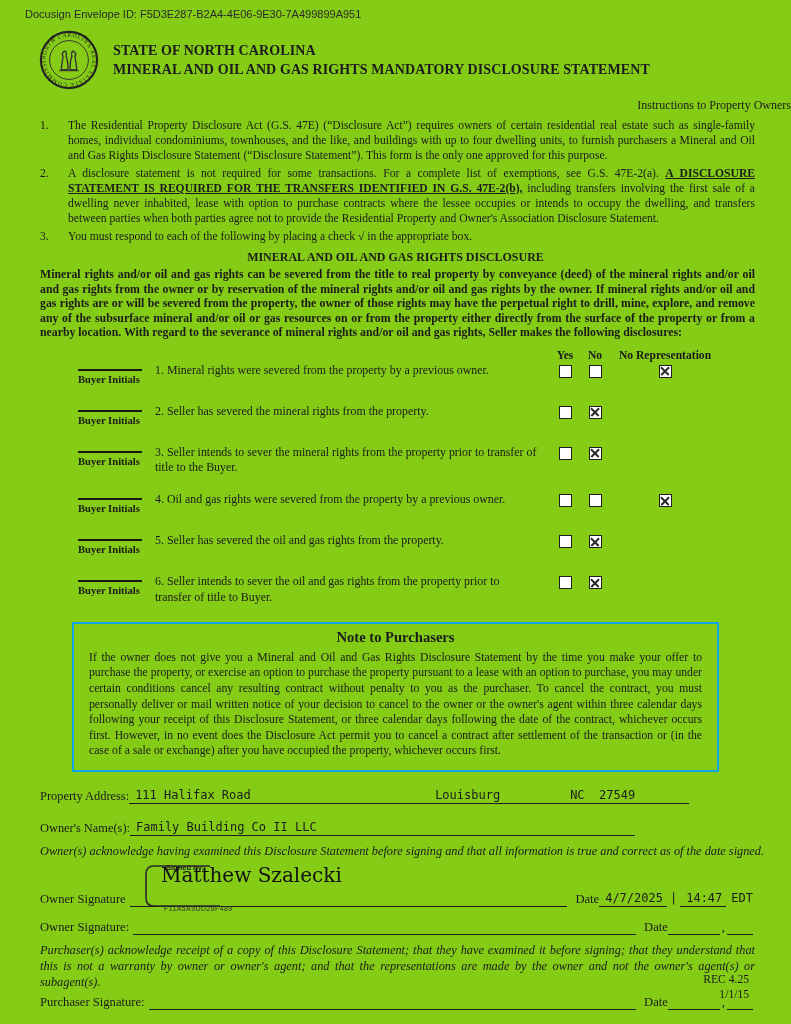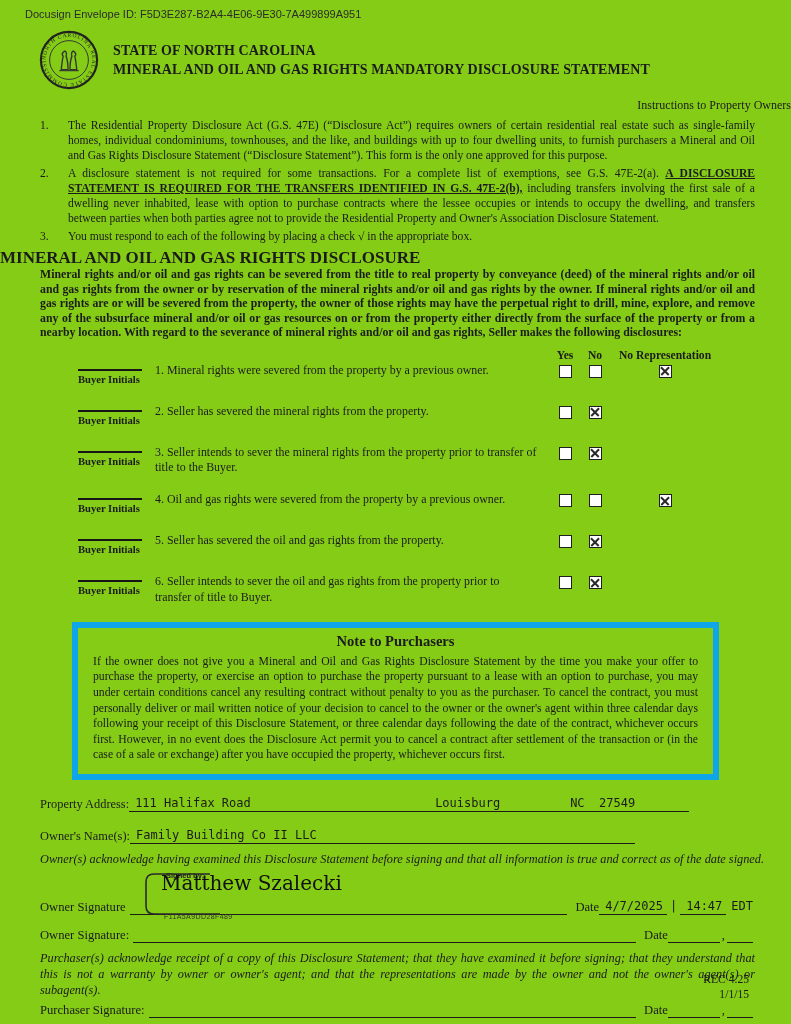--- a/index.html
+++ b/index.html
@@ -21,21 +21,21 @@
   .title-state { font-size:14px; line-height:19px; }
   .title-main  { font-size:14px; line-height:19px; }
   .instr-head { text-align:right; font-weight:normal; font-size:12px; margin-top:7px; }
   
   .items { margin:5px 36px 0 40px; }
   .item { display:flex; margin-bottom:3px; }
   .item-num { width:18px; flex:0 0 18px; }
   .item-body { flex:1; padding-left:10px; text-align:justify; }
   .emph { font-weight:bold; text-decoration:underline; }
   
-  .disc-head { font-weight:bold; font-size:17px; margin-top:6px; }
+  .disc-head { text-align:center; font-weight:bold; font-size:12px; margin-top:6px; }
   .disc-intro { margin:2px 36px 0 40px; font-weight:bold; text-align:justify;
                 font-size:11.8px; line-height:14.6px; }
   .d-head, .d-row { display:grid; grid-template-columns:77px 395px 30px 30px 110px;
                     margin-left:78px; }
   .d-head { margin-top:8px; font-weight:bold; font-size:11.6px; }
   .d-head .h-yes, .d-head .h-no { text-align:center; }
   .d-head .h-norep { text-align:center; }
   .d-row { margin-bottom:17px; align-items:start; }
   .initials-cell { padding-top:6px; }
   .init-line { display:block; width:64px; border-top:2px solid #161616; height:3px; }
@@ -43,21 +43,21 @@
   .stmt { font-weight:normal; font-size:11.9px; line-height:15.2px; padding-right:12px; }
   .cb-col { display:flex; justify-content:center; padding-top:2px; }
   .checkbox { width:13px; height:13px; border:1.6px solid #1f1f1f; display:inline-block;
               position:relative; background:#fff; }
   .checkbox.checked::before, .checkbox.checked::after {
     content:""; position:absolute; left:50%; top:50%; width:11px; height:1.5px;
     background:#2a2a2a; }
   .checkbox.checked::before { transform:translate(-50%,-50%) rotate(45deg); }
   .checkbox.checked::after  { transform:translate(-50%,-50%) rotate(-45deg); }
   
-  .note-box { width:647px; margin:2px auto 0; border:6px solid #0ea5e9;
+  .note-box { width:647px; margin:2px auto 0; border:2px solid #0ea5e9;
               padding:6px 15px 11px; }
   .note-title { text-align:center; font-weight:bold; font-size:14.6px; margin-bottom:5px; }
   .note-body { text-align:justify; font-size:11.7px; line-height:15.6px; }
   
   .fill-row { display:flex; align-items:flex-end; margin:16px 38px 0 40px; font-size:12.4px; }
   .mono { font-family:"DejaVu Sans Mono", monospace; font-size:12px; }
   .blank { border-bottom:1.4px solid #1b1b1b; display:inline-block; height:15px; }
   .u-val { border-bottom:1.4px solid #1b1b1b; padding:0 4px 0 6px; }
   .ital { font-style:italic; font-size:12.3px; line-height:16px; margin:7px 36px 0 40px;
           text-align:justify; }

